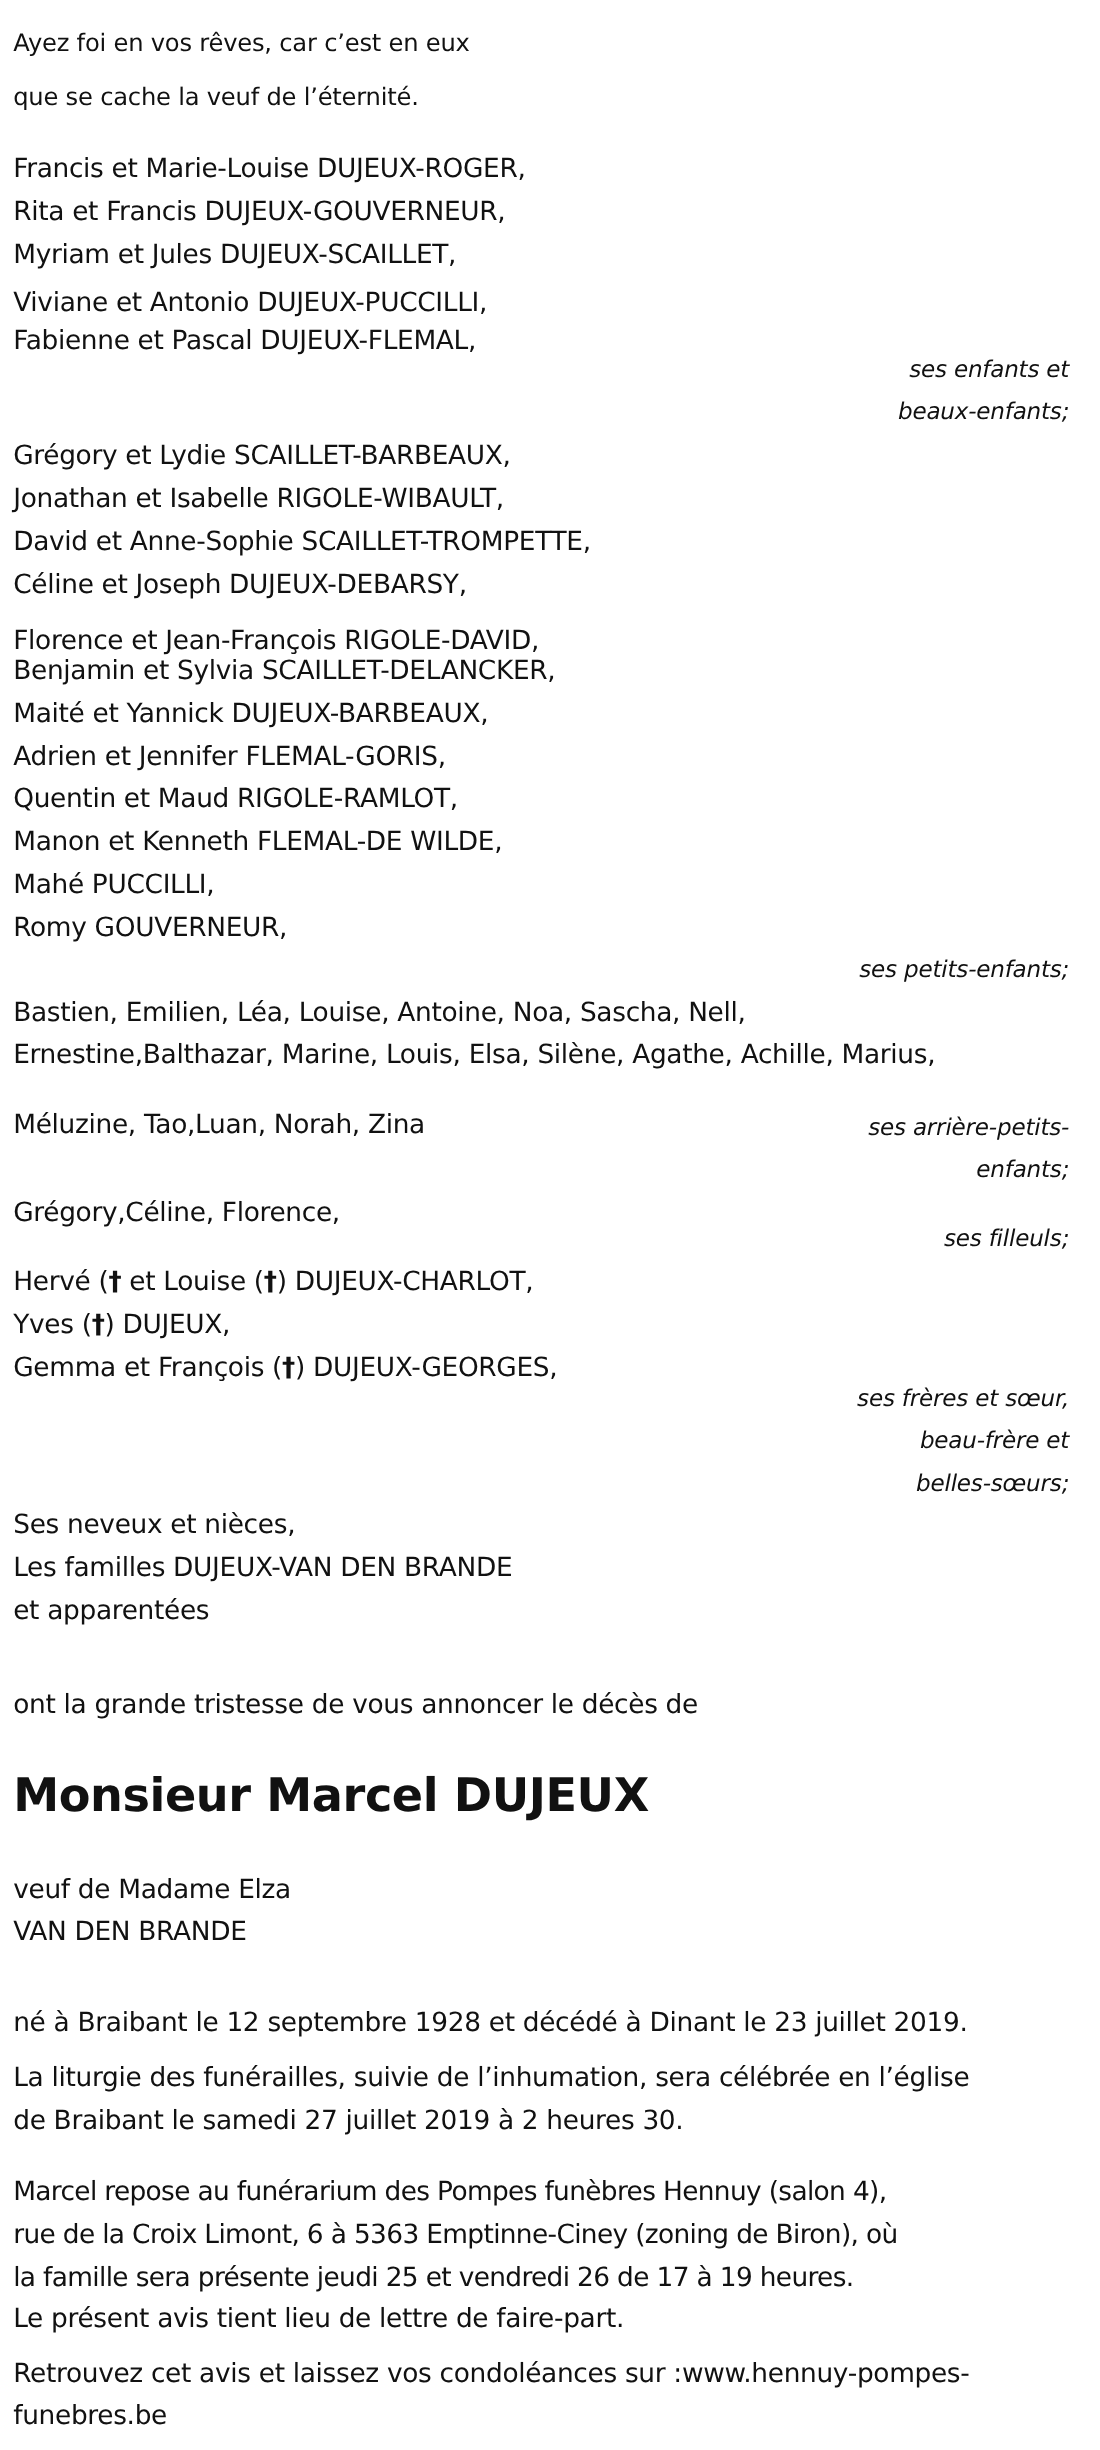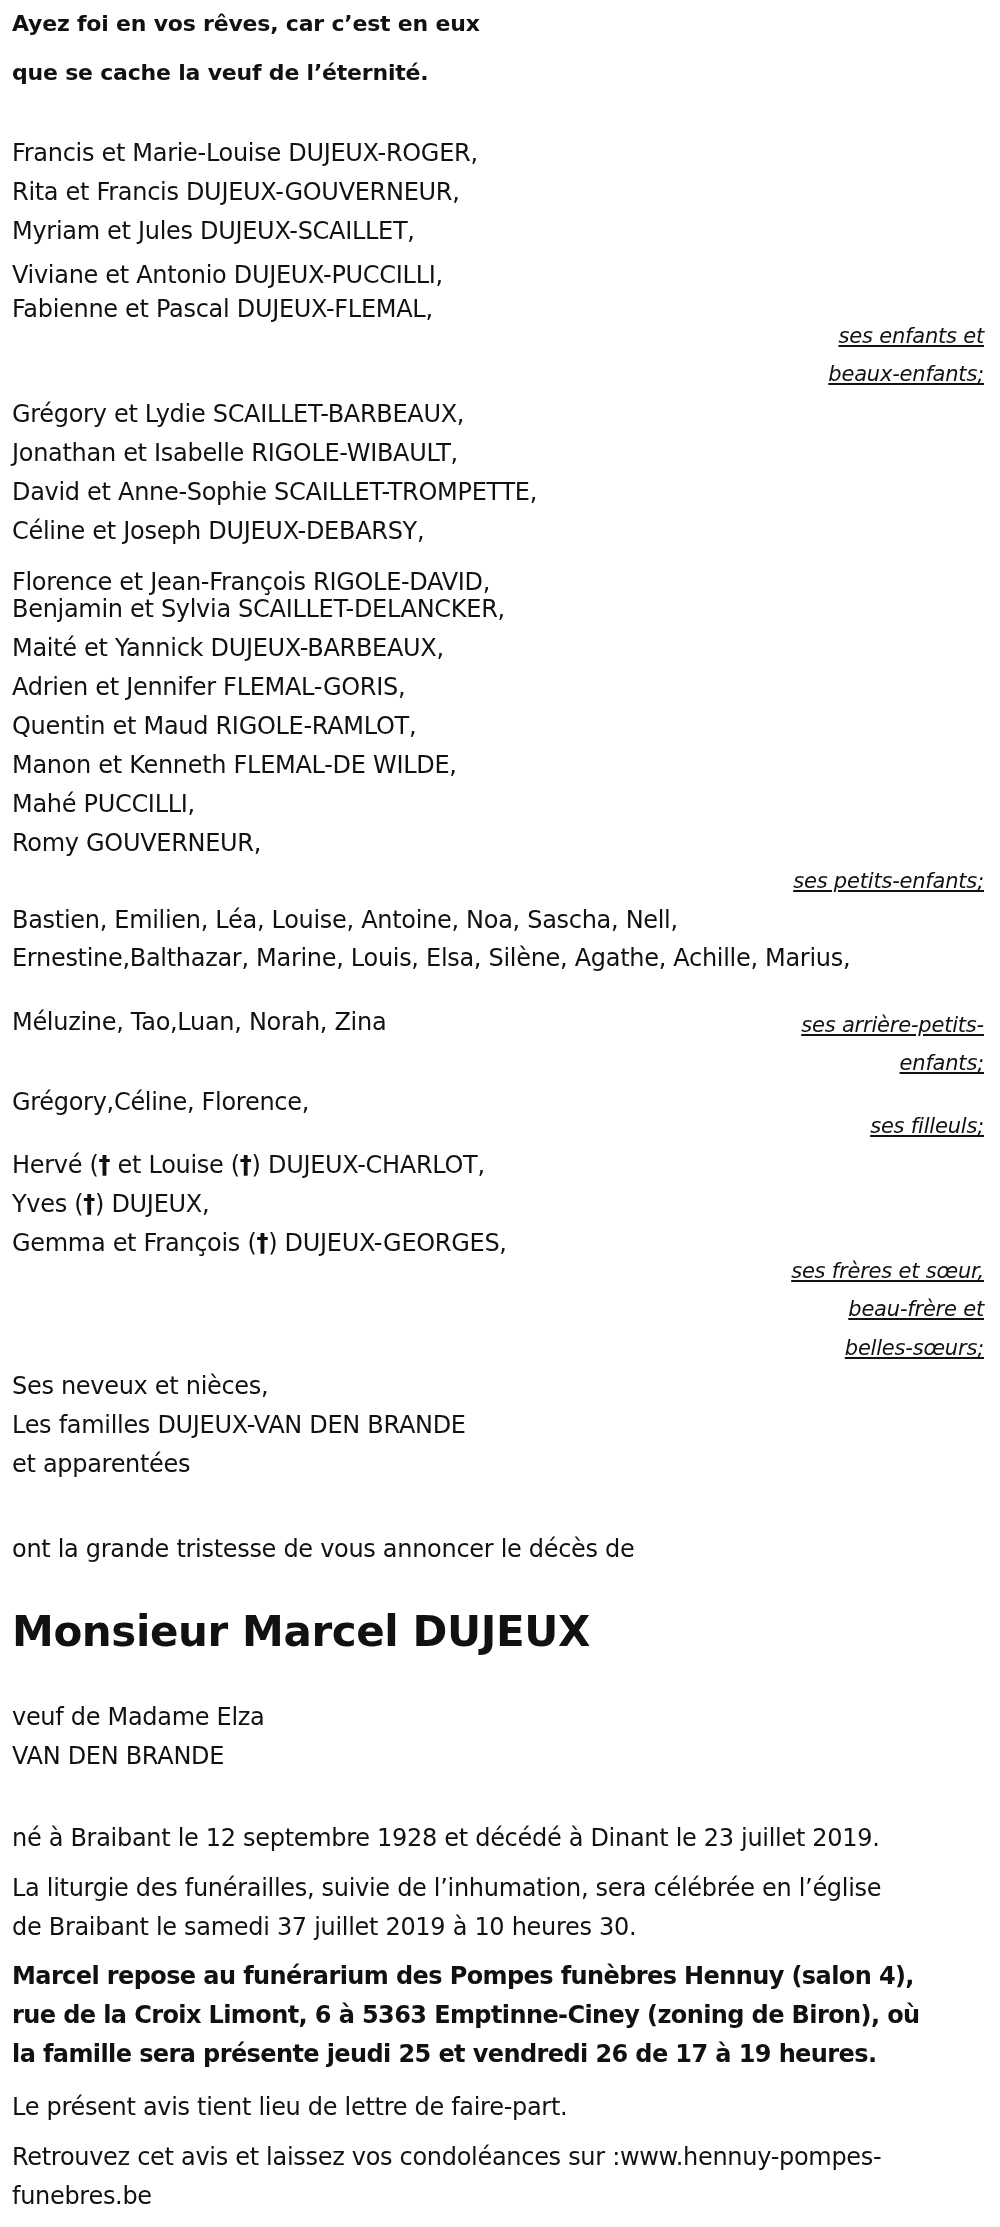--- a/index.html
+++ b/index.html
@@ -1,23 +1,23 @@
 <!DOCTYPE html>
 <html><head>
 <meta charset="utf-8">
 <style>
   html, body { margin:0; padding:0; background:#ffffff; }
   body { width:1000px; height:2227px; position:relative; overflow:hidden;
          font-family:"DejaVu Sans", sans-serif; color:#111111; }
   .line { position:absolute; left:12px; white-space:nowrap; font-size:24px;
           letter-spacing:-0.3px; line-height:28px; }
-  .bold { font-weight:bold; }
+  .bold { font-weight:normal;margin-top:16px; }
   .motto { font-size:22px; letter-spacing:-0.2px; }
-  .label { position:absolute; right:16px; white-space:nowrap; font-style:italic;
-           font-size:21px; letter-spacing:-0.2px; line-height:26px; text-align:right;text-decoration:underline; }
+  .label { position:absolute; right:28px; white-space:nowrap; font-style:italic;
+           font-size:21px; letter-spacing:-0.2px; line-height:26px; text-align:right; }
   .title { font-size:42px; font-weight:bold; letter-spacing:-0.4px; line-height:40px; }
   .cross { font-weight:bold; }
 </style>
 </head>
 <body>
 
 <div>
   <div class="line bold motto" style="top:10px">Ayez foi en vos rêves, car c’est en eux</div>
   <div class="line bold motto" style="top:59px">que se cache la veuf de l’éternité.</div>
 </div>
@@ -87,20 +87,20 @@
 <div class="line title" style="top:1612px">Monsieur Marcel DUJEUX</div>
 
 <div>
   <div class="line" style="top:1703px">veuf de Madame Elza</div>
   <div class="line" style="top:1742px">VAN DEN BRANDE</div>
 </div>
 
 <div>
   <div class="line" style="top:1824px">né à Braibant le 12 septembre 1928 et décédé à Dinant le 23 juillet 2019.</div>
   <div class="line" style="top:1874px">La liturgie des funérailles, suivie de l’inhumation, sera célébrée en l’église</div>
-  <div class="line" style="top:1913px">de Braibant le samedi 37 juillet 2019 à 10 heures 30.</div>
+  <div class="line" style="top:1913px">de Braibant le samedi 27 juillet 2019 à 2 heures 30.</div>
   <div class="line bold" style="top:1962px; letter-spacing:-0.6px">Marcel repose au funérarium des Pompes funèbres Hennuy (salon 4),</div>
   <div class="line bold" style="top:2001px; letter-spacing:-0.6px">rue de la Croix Limont, 6 à 5363 Emptinne-Ciney (zoning de Biron), où</div>
   <div class="line bold" style="top:2040px; letter-spacing:-0.6px">la famille sera présente jeudi 25 et vendredi 26 de 17 à 19 heures.</div>
   <div class="line" style="top:2093px">Le présent avis tient lieu de lettre de faire-part.</div>
   <div class="line" style="top:2143px">Retrouvez cet avis et laissez vos condoléances sur :www.hennuy-pompes-</div>
   <div class="line" style="top:2182px">funebres.be</div>
 </div>
 
 </body></html>

